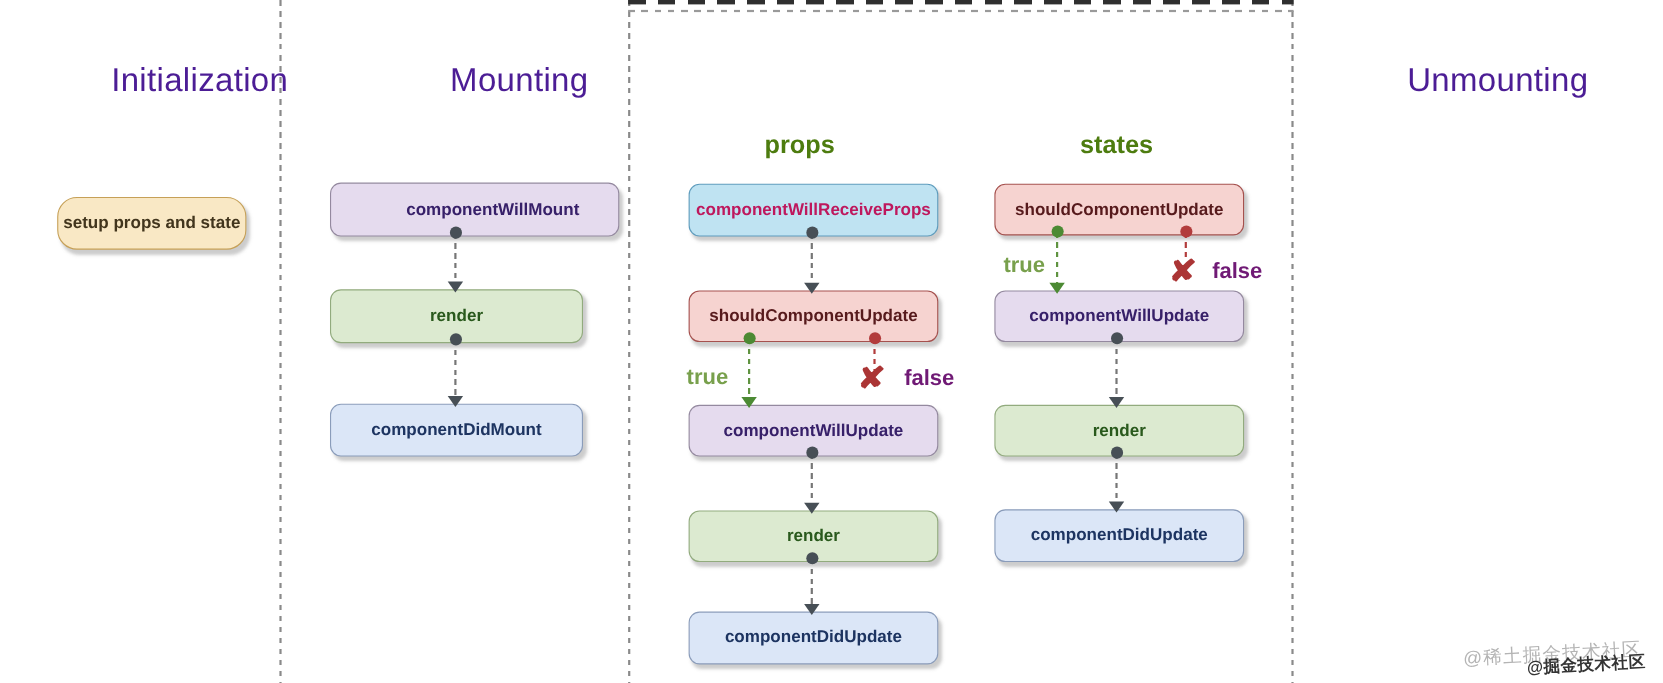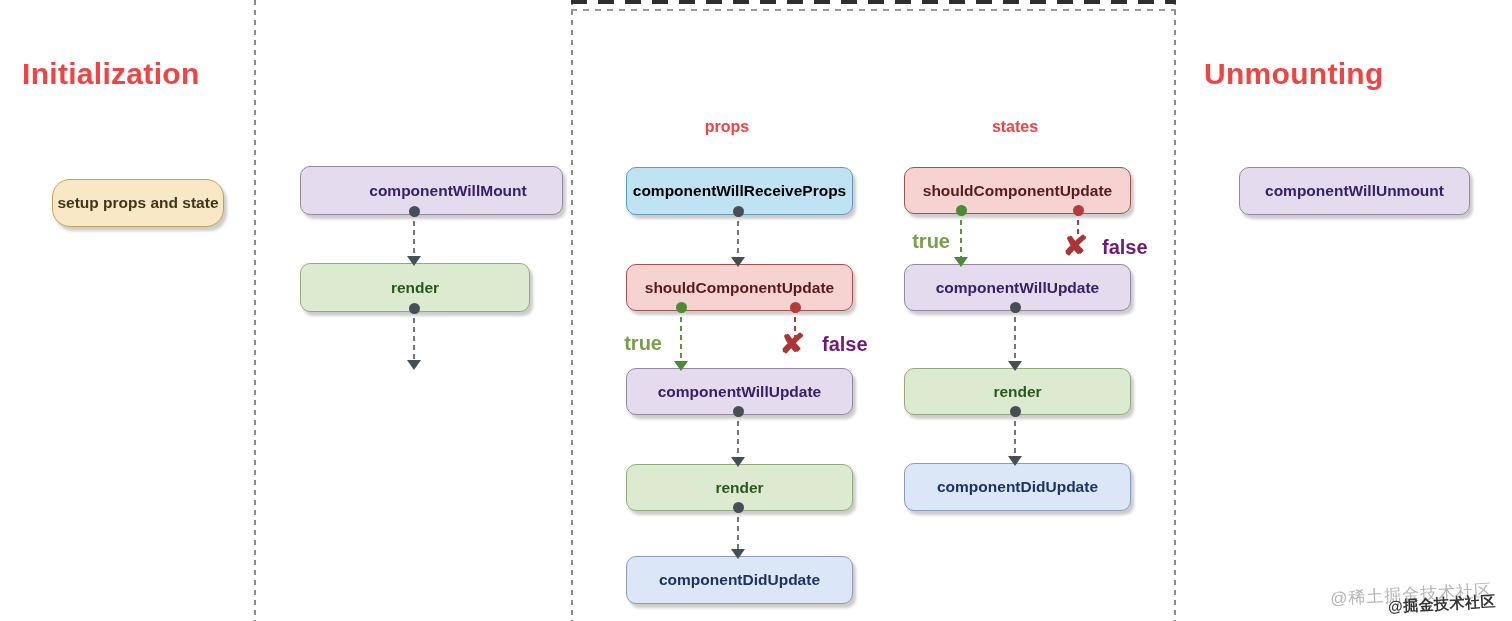--- a/index.html
+++ b/index.html
@@ -9,36 +9,36 @@
   }
   
   .vsep{position:absolute;top:0;bottom:0;width:2px;
     background:repeating-linear-gradient(to bottom,#8a8a8a 0 5px,transparent 5px 10px);}
   #sep1{left:254px;} #sep2{left:571px;} #sep3{left:1174px;}
   .hsep-dark{position:absolute;left:571px;width:605px;top:0;height:4px;
     background:repeating-linear-gradient(to right,#2f2f2f 0 16px,transparent 16px 27px);}
   .hsep-light{position:absolute;left:571px;width:605px;top:9px;height:2px;
     background:repeating-linear-gradient(to right,#9a9a9a 0 6px,transparent 6px 12px);}
   
-  .title{position:absolute;top:57px;width:240px;text-align:left;
-    font-size:30px;font-weight:700;color:#ef4444;letter-spacing:0.3px;}
+  .title{position:absolute;top:57px;width:240px;text-align:right;
+    font-size:30px;font-weight:400;color:#4c1d95;letter-spacing:0.3px;}
   #title-init{left:22px;} #title-mount{left:295px;} #title-upd{left:740px;} #title-unmount{left:1204px;}
   .subtitle{position:absolute;top:118px;width:140px;text-align:center;
-    font-size:16px;font-weight:600;color:#ef4444;}
+    font-size:23px;font-weight:600;color:#4d7c0f;}
   #sub-props{left:657px;} #sub-states{left:945px;}
   
   .node{position:absolute;border-radius:10px;border:1.5px solid;
     display:flex;align-items:center;justify-content:center;
     font-size:15.5px;font-weight:600;
     box-shadow:3px 4px 3px rgba(110,110,110,0.35);}
   .tan     {background:#f9e8c5;border-color:#c6a057;color:#42351d;}
   .lavender{background:#e5dbee;border-color:#94899f;color:#372069;}
   .green   {background:#dcead0;border-color:#92ab7e;color:#29591c;}
   .blue    {background:#dbe6f7;border-color:#8a9cba;color:#1d3461;}
-  .cyan    {background:#bfe3f2;border-color:#5e9cbd;color:#000000;}
+  .cyan    {background:#bfe3f2;border-color:#5e9cbd;color:#be185d;}
   .pink    {background:#f6d3d0;border-color:#a5514e;color:#571a1c;}
   
   #n-setup {left:52px;  top:179px;width:170px;height:46px;border-radius:18px;}
   #n-cwm   {left:300px; top:166px;width:228px;height:47px;padding-left:33px;}
   #n-rndm  {left:300px; top:263px;width:228px;height:47px;}
   #n-cdm   {left:300px; top:367px;width:228px;height:46px;}
   #n-cwrp  {left:626px; top:167px;width:225px;height:46px;}
   #n-scup  {left:626px; top:264px;width:225px;height:45px;}
   #n-cwup  {left:626px; top:368px;width:225px;height:45px;}
   #n-rndp  {left:626px; top:464px;width:225px;height:45px;}
@@ -93,42 +93,43 @@
 
 <div id="canvas">
 
   <div class="vsep" id="sep1"></div>
   <div class="vsep" id="sep2"></div>
   <div class="vsep" id="sep3"></div>
   <div class="hsep-dark"></div>
   <div class="hsep-light"></div>
 
   <div class="title" id="title-init">Initialization</div>
+  <div class="title" id="title-mount">Mounting</div>
   <div class="title" id="title-unmount">Unmounting</div>
 
   <div class="subtitle" id="sub-props">props</div>
   <div class="subtitle" id="sub-states">states</div>
 
   <div class="node tan" id="n-setup">setup props and state</div>
 
   <div class="node lavender" id="n-cwm">componentWillMount</div>
   <div class="node green" id="n-rndm">render</div>
+  <div class="node blue" id="n-cdm">componentDidMount</div>
 
   <div class="node cyan" id="n-cwrp">componentWillReceiveProps</div>
   <div class="node pink" id="n-scup">shouldComponentUpdate</div>
   <div class="node lavender" id="n-cwup">componentWillUpdate</div>
   <div class="node green" id="n-rndp">render</div>
   <div class="node blue" id="n-cdup">componentDidUpdate</div>
 
   <div class="node pink" id="n-scus">shouldComponentUpdate</div>
   <div class="node lavender" id="n-cwus">componentWillUpdate</div>
   <div class="node green" id="n-rnds">render</div>
   <div class="node blue" id="n-cdus">componentDidUpdate</div>
 
-  <div class="node lavender" id="n-cwun">componentWillUnmount</div>
 
   <div class="conn" id="c-m1">
       <span class="dot"></span>
       <span class="head"></span>
     </div>
   <div class="conn" id="c-m2">
       <span class="dot"></span>
       <span class="head"></span>
     </div>
   <div class="conn" id="c-p1">

